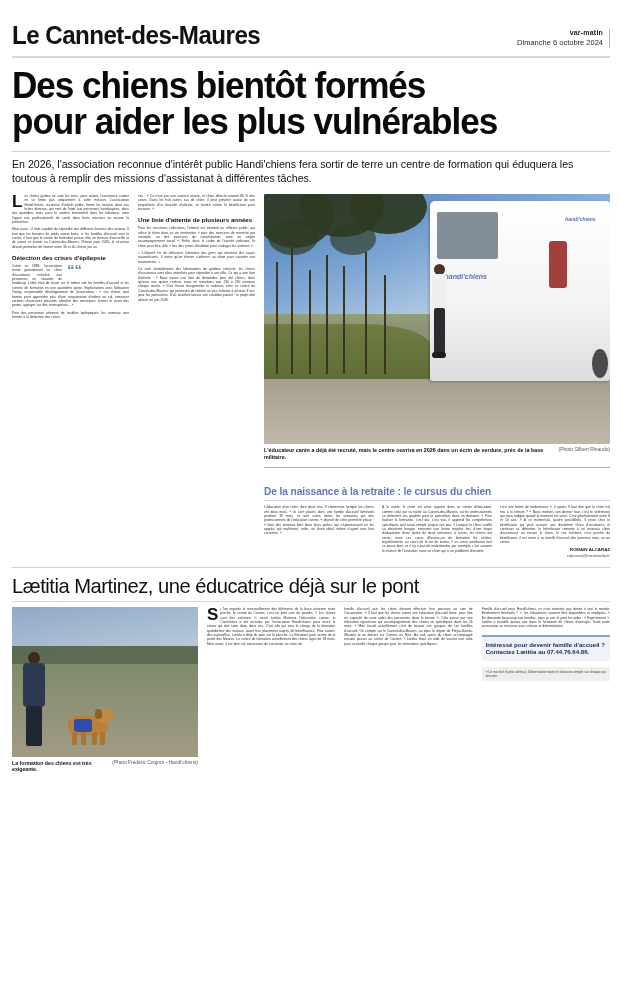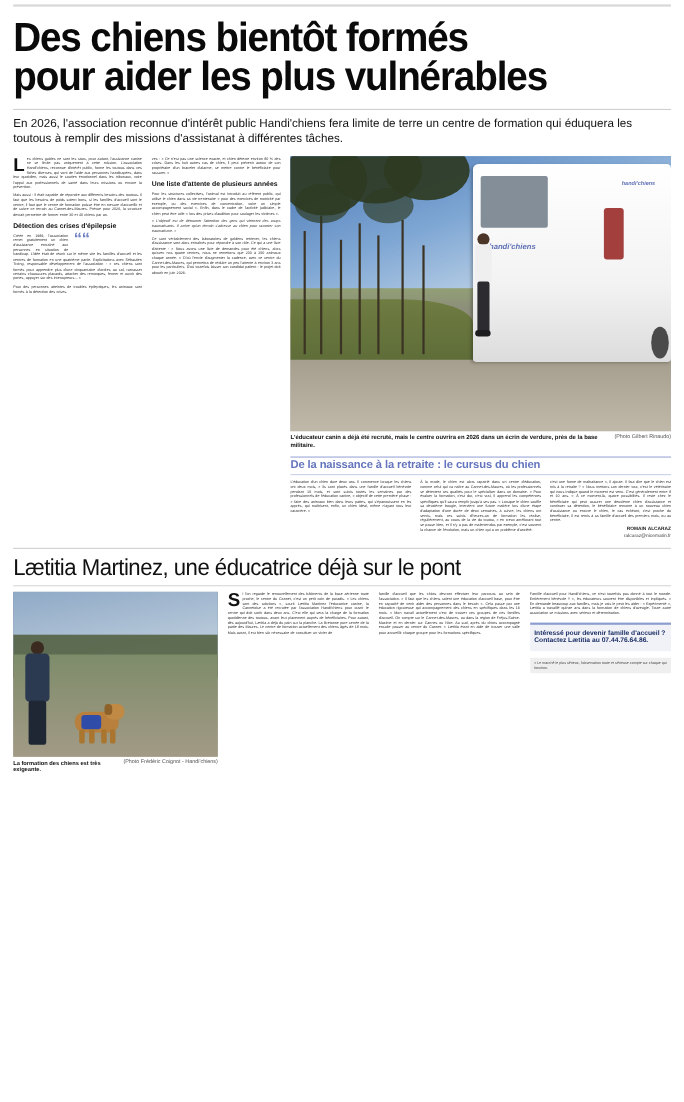--- a/index.html
+++ b/index.html
@@ -160,21 +160,21 @@
     padding: 3px 0 0 0;
     position: relative;
   }
   .credit { font-weight: normal; font-size: 4.9px; color: #555; float: right; }
 
   
   .band {
     margin-top: 7px;
     border-top: 1.5px solid #9aa8d8;
     border-bottom: 1px solid #c9d0e8;
-    padding: 1px 0 3px 0;
+    padding: 18px 0 3px 0;
   }
   .band-title {
     color: #6475bd;
     font-weight: bold;
     font-size: 10.2px;
     letter-spacing: -0.1px;
   }
   .band-cols {
     display: grid;
     grid-template-columns: 1fr 1fr 1fr;
@@ -251,28 +251,35 @@
   .grey-note {
     margin-top: 6px; background: #efefef; padding: 3px 4px;
     font-size: 3.3px; line-height: 4.3px; color: #444; text-align: justify;
   }
 </style>
 </head>
 <body>
 
 <div class="page">
 
+  <div class="masthead">
+    <div class="commune">Le Cannet-des-Maures</div>
+    <div class="masthead-right">
+      <div class="brand">var-matin</div>
+      <div class="issue-date">Dimanche 6 octobre 2024</div>
+    </div>
+  </div>
   <div class="rule-top"></div>
 
   <div class="headline">
     <span>Des chiens bientôt formés</span>
     <span>pour aider les plus vulnérables</span>
   </div>
   <div class="headline-rule"></div>
-  <div class="standfirst">En 2026, l'association reconnue d'intérêt public Handi'chiens fera limite de terre un centre de formation qui éduquera les toutous à remplir des missions d'assistanat à différentes tâches.</div>
+  <div class="standfirst">En 2026, l'association reconnue d'intérêt public Handi'chiens fera sortir de terre un centre de formation qui éduquera les toutous à remplir des missions d'assistanat à différentes tâches.</div>
 
   <div class="main-grid">
 
     <div class="col">
       <div class="body-text">
         <p class="dropcap">Les chiens guides ne sont les stars, pour autant, l'assistance canine ne se limite pas uniquement à cette mission. L'association Handi'chiens, reconnue d'intérêt public, forme les toutous dans ces fiches diverses, qui vont de l'aide aux personnes handicapées, dans leur quotidien, mais aussi le soutien émotionnel dans les tribunaux, voire l'appui aux professionnels de santé dans leurs missions ou encore la prévention.</p>
         <p>Mais aussi : il était capable de répondre aux différents besoins des toutous. Il faut que les besoins de poids soient bons, si les familles d'accueil sont le centre, il faut que le centre de formation puisse être en mesure d'accueillir et de suivre ce terrain au Cannet-des-Maures. Prévue pour 2026, la structure devrait permettre de former entre 30 et 40 chiens par an.</p>
       </div>
       <div class="subhead">Détection des crises d'épilepsie</div>
       <div class="pullquote">

